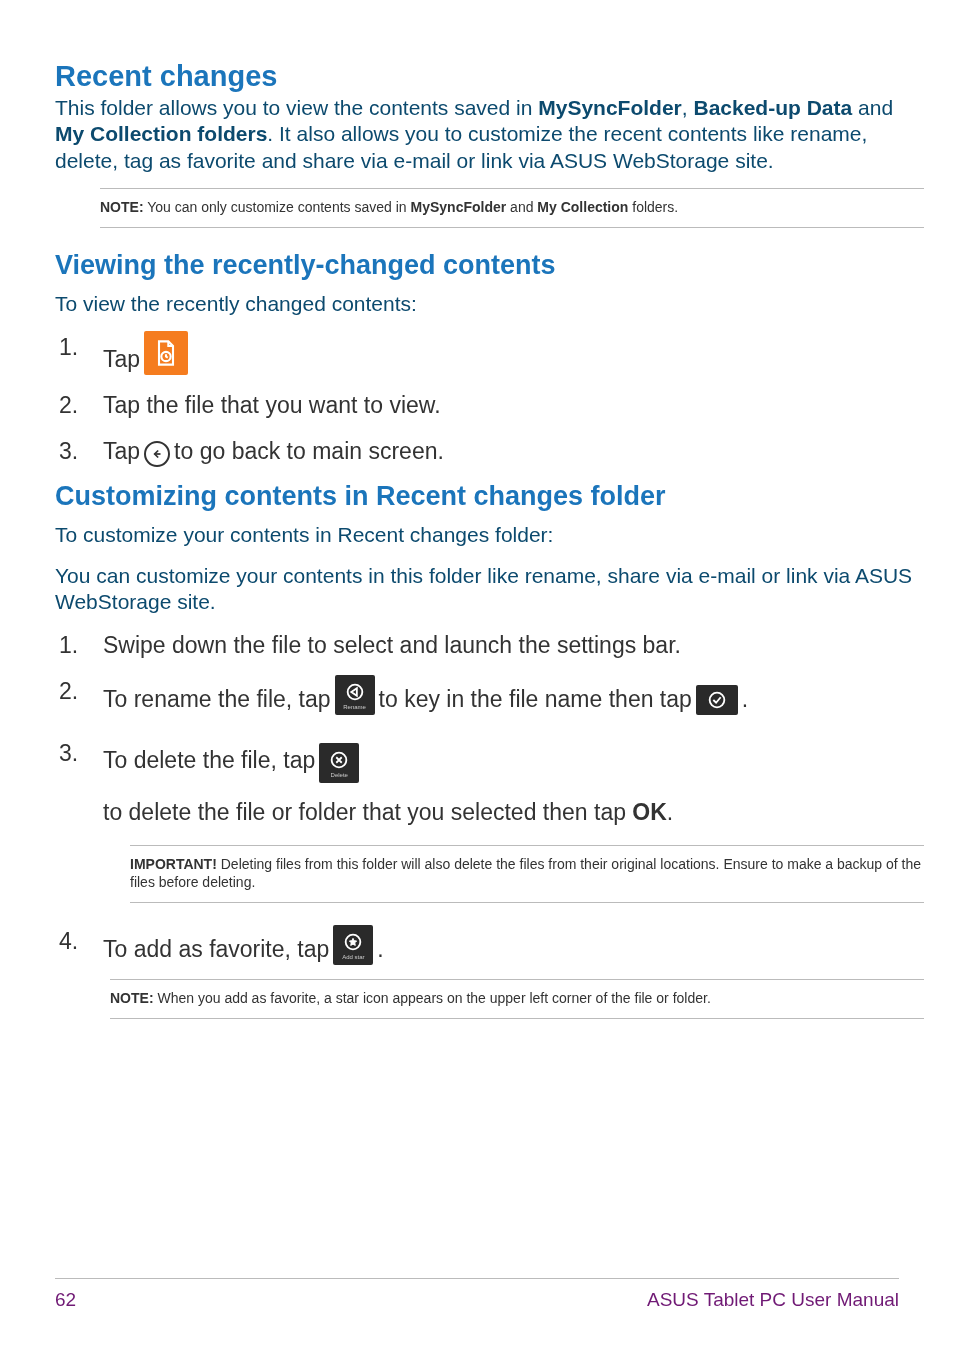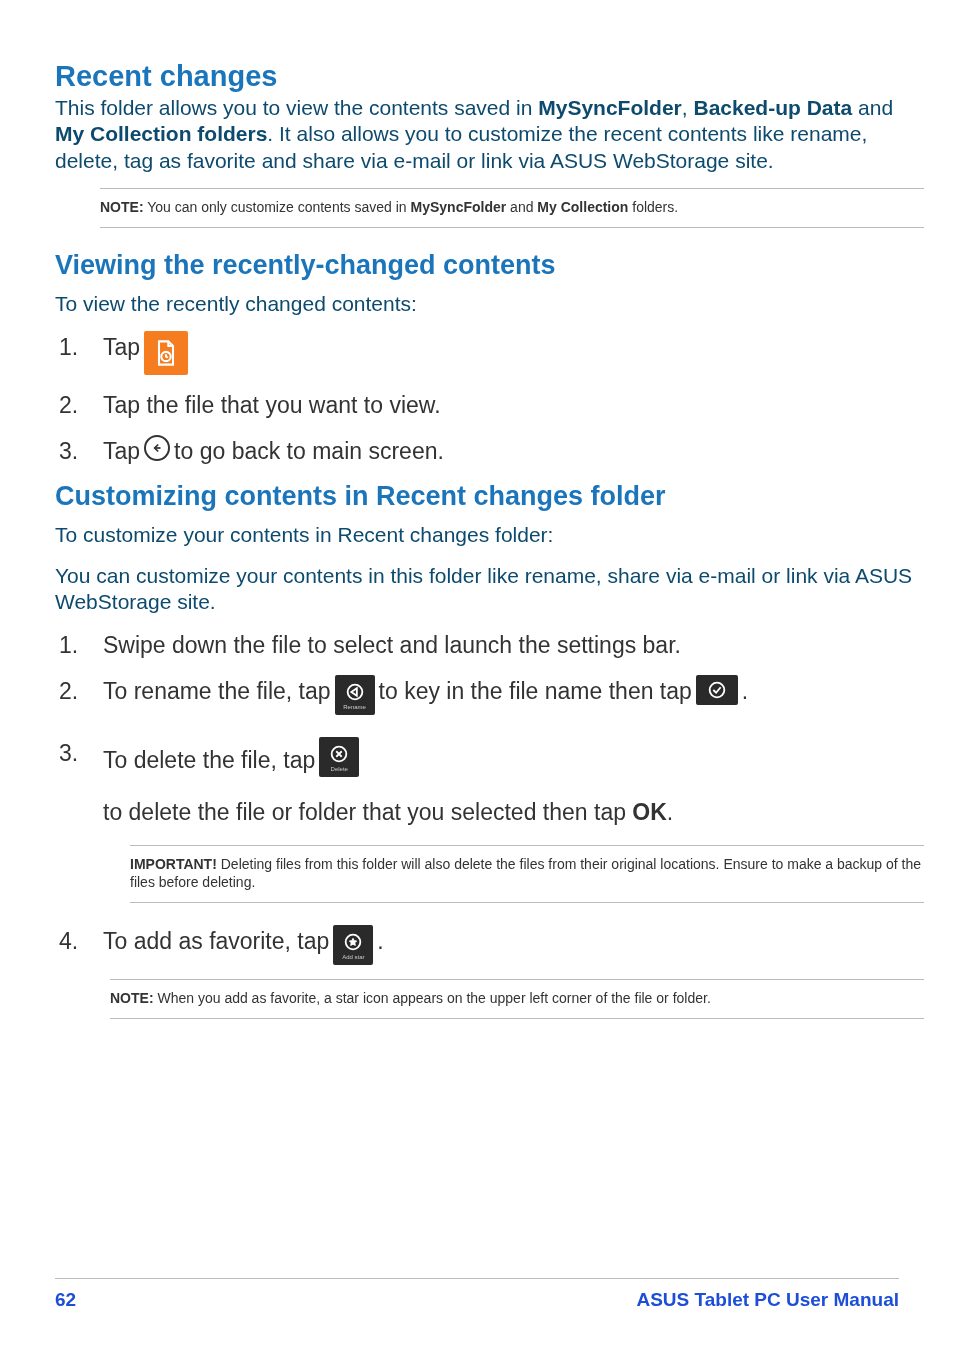--- a/index.html
+++ b/index.html
@@ -59,21 +59,21 @@
     text-align: left;
     padding-left: 4px;
   }
   .step-body {
     flex: 1;
     display: block;
   }
   .inline-row {
     display: flex;
     flex-wrap: wrap;
-    align-items: flex-start;
+    align-items: flex-end;
     gap: 6px 4px;
   }
   .icon-box {
     display: inline-flex;
     align-items: center;
     justify-content: center;
     vertical-align: middle;
   }
   .icon-orange {
     width: 44px; height: 44px;
@@ -109,22 +109,21 @@
   .step .inline-row > .seg { white-space: nowrap; }
   .footer {
     position: absolute;
     bottom: 46px;
     left: 55px; right: 55px;
     border-top: 1px solid #bbb;
     padding-top: 10px;
     display: flex;
     justify-content: space-between;
     font-size: 19px;
-    color: #1d4ed8;
-    font-weight: bold;
+    color: #701a75;
   }
 </style>
 </head>
 <body>
 
 <div class="page">
 
   <div class="h-main">Recent changes</div>
 
   <p class="para">

